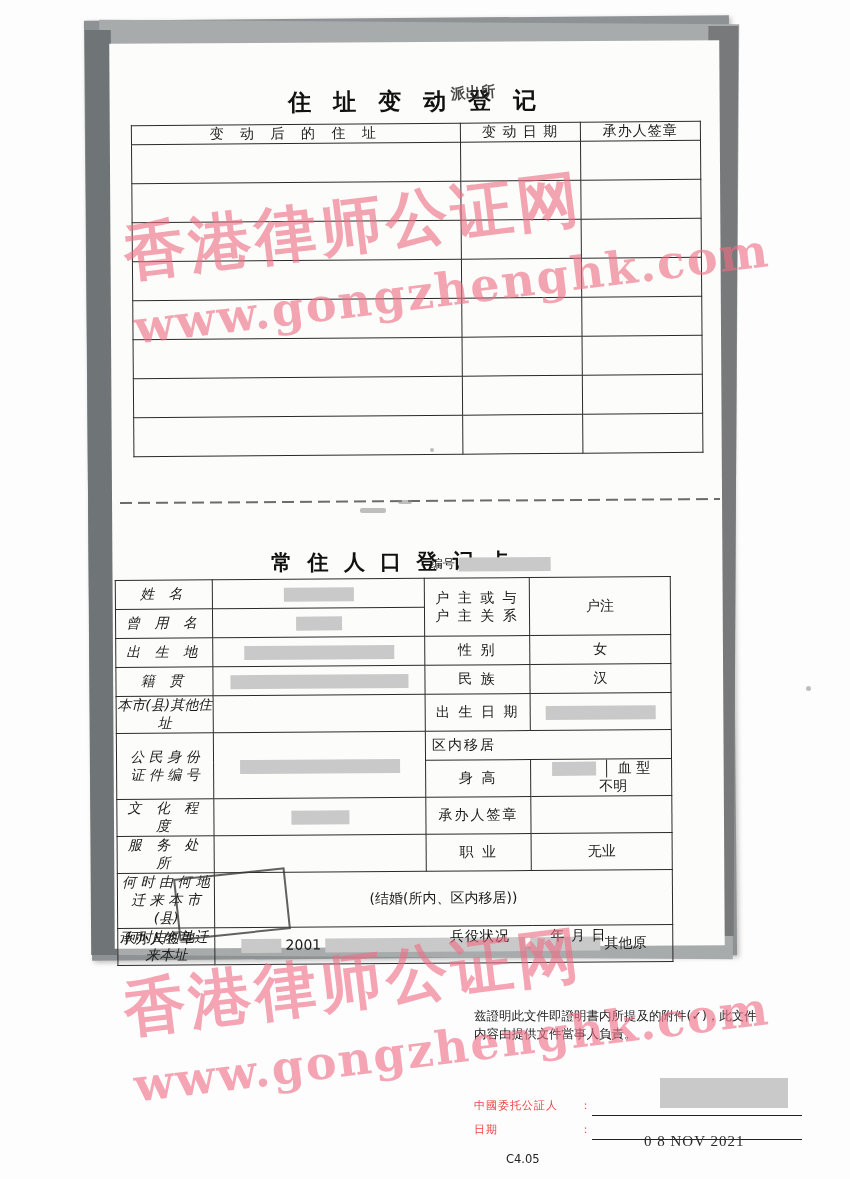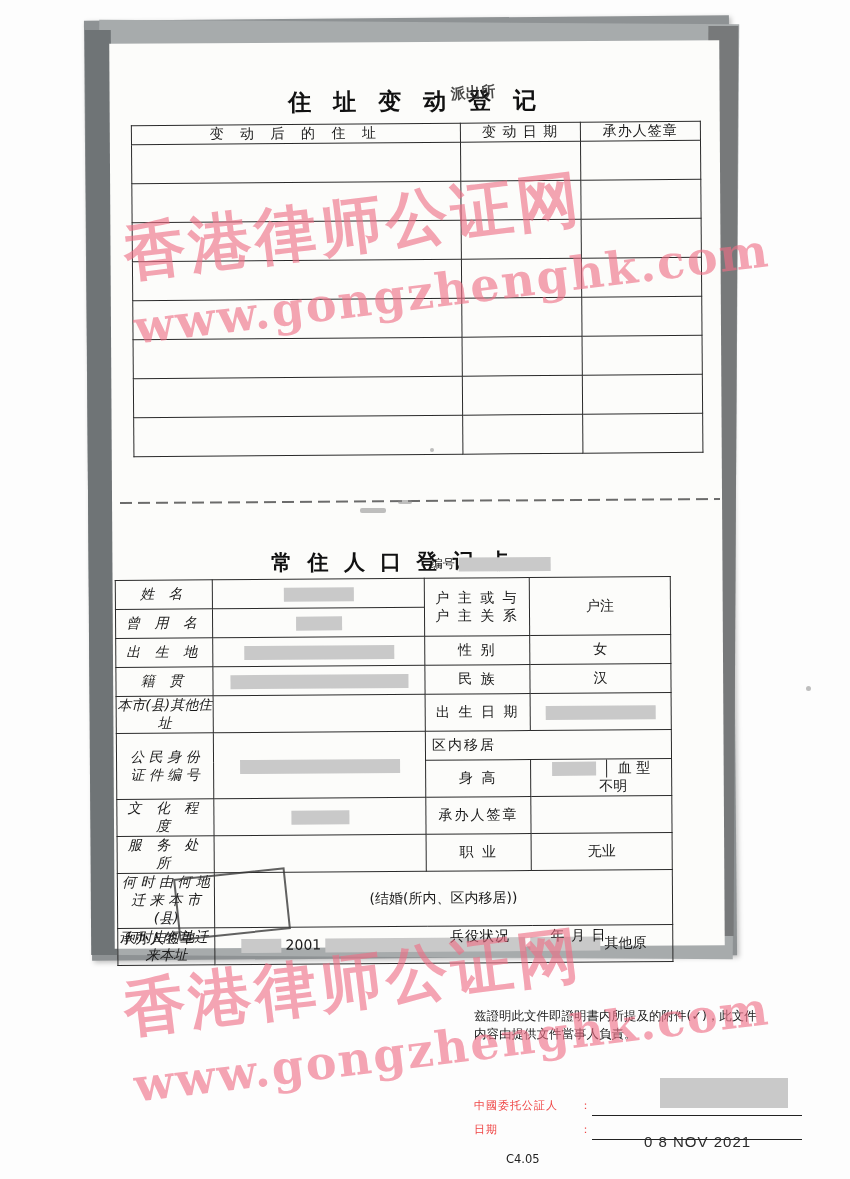--- a/index.html
+++ b/index.html
@@ -205,21 +205,21 @@
   }
   .footer-redact {
     position: absolute;
     left: 660px; top: 1078px;
     width: 128px; height: 30px;
     background: #c9c9c9;
   }
   .date-stamp {
     position: absolute;
     left: 644px; top: 1133px;
-    font-family: Liberation Sans, sans-serif;
+    font-family: Liberation Serif, serif;
     font-size: 15px;
     letter-spacing: 1px;
     color: #2a2a2a;
   }
   .code {
     position: absolute;
     left: 474px; top: 1152px;
     font-size: 11.5px;
     color: #222;
     margin-left: 32px;

